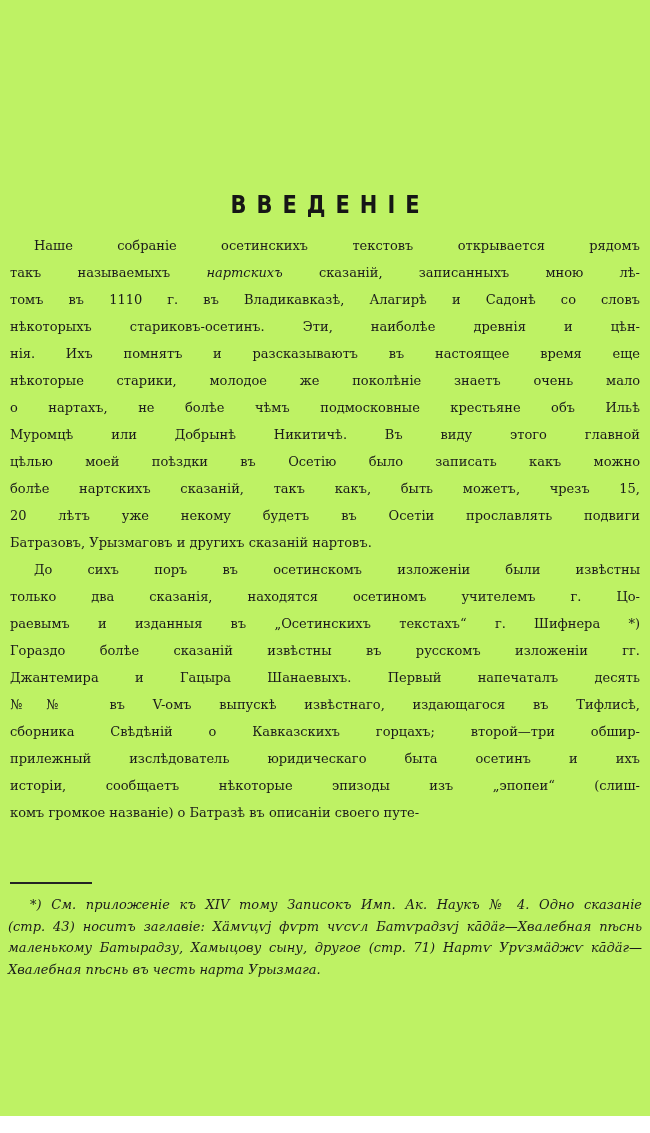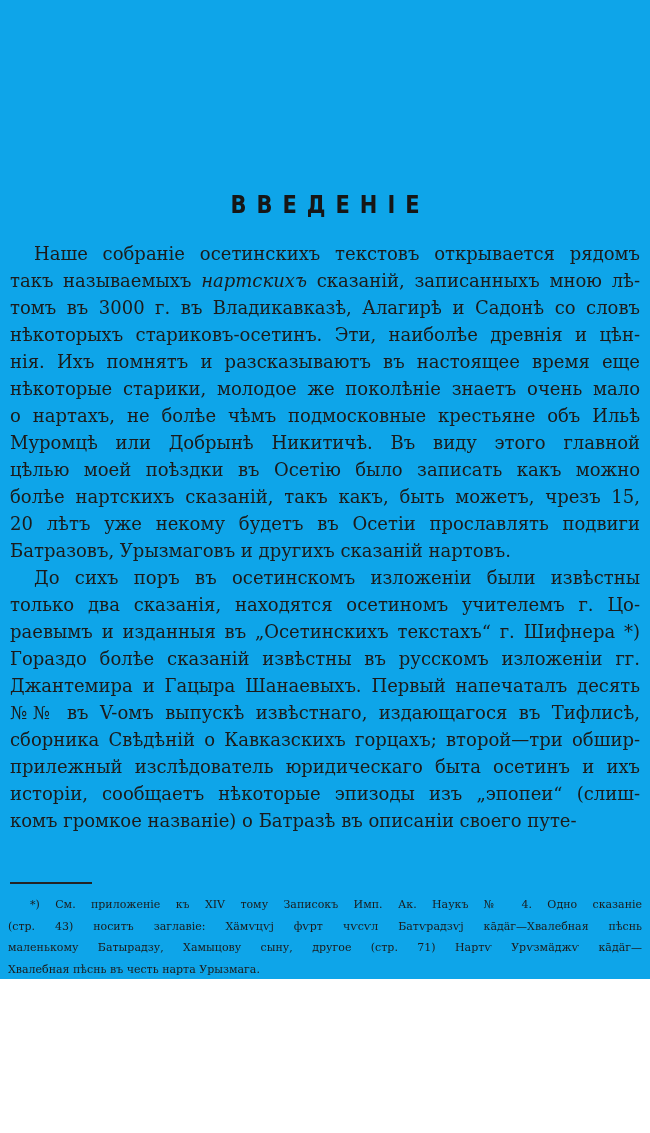--- a/index.html
+++ b/index.html
@@ -11,45 +11,45 @@
     height: 1133px;
     background: #ffffff;
     color: #1b1b1b;
     font-family: "DejaVu Serif", serif;
     overflow: hidden;
     position: relative;
   }
   .page {
     position: relative;
     width: 650px;
-    height: 979px;
-    background: #0ea5e9;
+    height: 1116px;
+    background: #bef264;
   }
   .heading {
     position: absolute;
     top: 190px;
     left: 0;
     right: 0;
     text-align: center;
     font-family: "DejaVu Sans", sans-serif;
     font-weight: bold;
     font-size: 21px;
     letter-spacing: 10px;
     padding-left: 10px; 
     transform: scaleY(1.22);
     transform-origin: top center;
     color: #161616;
     white-space: nowrap;
   }
   .bodytext {
     position: absolute;
-    top: 240px;
+    top: 232px;
     left: 10px;
     right: 10px;
-    font-size: 18px;
+    font-size: 13px;
     line-height: 27px;
   }
   .l {
     text-align: justify;
     text-align-last: justify;
     white-space: normal;
   }
   .l.ind { padding-left: 24px; }
   .l.end { text-align-last: left; }
   .l i { font-style: italic; }
@@ -59,42 +59,43 @@
     left: 10px;
     width: 82px;
     height: 2px;
     background: #242424;
   }
   .footnote {
     position: absolute;
     top: 894px;
     left: 8px;
     right: 8px;
-    font-size: 11px;
+    font-size: 13px;
     line-height: 21.5px;
+    font-style: italic;
   }
   .fl {
     text-align: justify;
     text-align-last: justify;
   }
   .fl.ind { padding-left: 22px; }
   .fl.end { text-align-last: left; }
 </style>
 </head>
 <body>
 
 <div class="page">
 
   <div class="heading">ВВЕДЕНІЕ</div>
 
   <div class="bodytext">
 
     <div class="l ind">Наше собраніе осетинскихъ текстовъ открывается рядомъ</div>
     <div class="l"><span>такъ называемыхъ</span> <i>нартскихъ</i> <span>сказаній, записанныхъ мною лѣ-</span></div>
-    <div class="l">томъ въ 3000 г. въ Владикавказѣ, Алагирѣ и Садонѣ со словъ</div>
+    <div class="l">томъ въ 1110 г. въ Владикавказѣ, Алагирѣ и Садонѣ со словъ</div>
     <div class="l">нѣкоторыхъ стариковъ-осетинъ. Эти, наиболѣе древнія и цѣн-</div>
     <div class="l">нія. Ихъ помнятъ и разсказываютъ въ настоящее время еще</div>
     <div class="l">нѣкоторые старики, молодое же поколѣніе знаетъ очень мало</div>
     <div class="l">о нартахъ, не болѣе чѣмъ подмосковные крестьяне объ Ильѣ</div>
     <div class="l">Муромцѣ или Добрынѣ Никитичѣ. Въ виду этого главной</div>
     <div class="l">цѣлью моей поѣздки въ Осетію было записать какъ можно</div>
     <div class="l">болѣе нартскихъ сказаній, такъ какъ, быть можетъ, чрезъ 15,</div>
     <div class="l">20 лѣтъ уже некому будетъ въ Осетіи прославлять подвиги</div>
     <div class="l end">Батразовъ, Урызмаговъ и другихъ сказаній нартовъ.</div>
 

